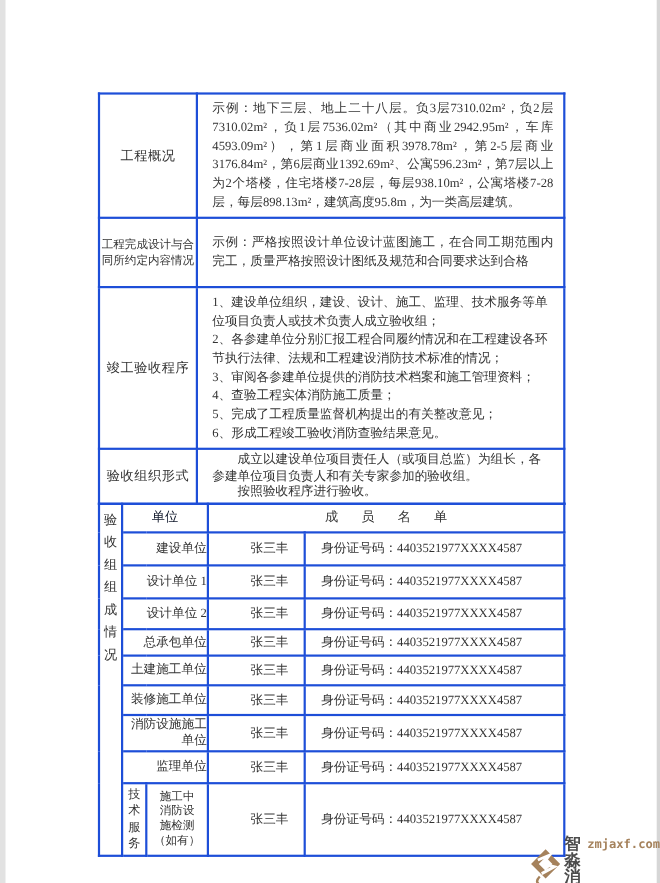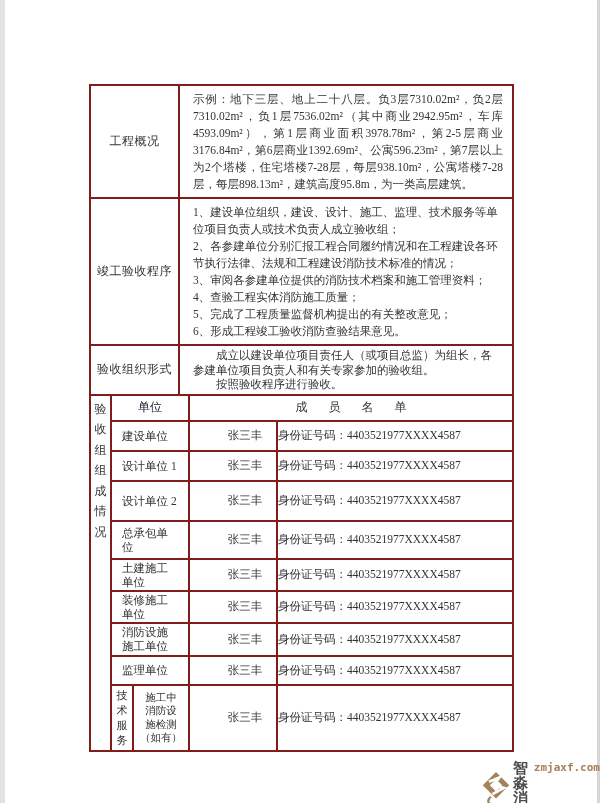--- a/index.html
+++ b/index.html
@@ -9,21 +9,21 @@
     font-family: "Liberation Serif", "DejaVu Serif", serif;
     color: #2b2b2b;
   }
   .edge-strip { position: absolute; top: 0; height: 100%; background: #e2e2e2; }
   .edge-left  { left: 0; width: 5px; }
   .edge-right { right: 0; width: 3px; background: #d6d6d6; }
 
   .sheet { position: absolute; left: 89px; top: 84px; width: 423px; }
 
   table { border-collapse: collapse; table-layout: fixed; width: 423px; }
-  td { border: 2px solid #7f1d1d; vertical-align: middle; overflow: hidden; }
+  td { border: 2px solid #1d4ed8; vertical-align: middle; overflow: hidden; }
 
   
   .t-top col.c-label   { width: 89px; }
   .t-top col.c-content { width: 334px; }
   .label-cell {
     text-align: center; font-size: 12px; letter-spacing: 0.5px;
     color: #333;
   }
   .label-cell.small-label { font-size: 10.5px; padding: 0 1px; letter-spacing: 0; line-height: 15px; }
   .content-cell {
@@ -44,31 +44,31 @@
   .t-group col.c-tech { width: 22px; }
   .t-group col.c-sub  { width: 56px; }
   .t-group col.c-name { width: 88px; }
   .t-group col.c-id   { width: 236px; }
 
   .side-label {
     vertical-align: top; text-align: center;
     font-size: 12px; line-height: 20.5px; padding-top: 3px;
     word-break: break-all; color: #333;
   }
-  .unit-cell { text-align: left; font-size: 11.5px; padding: 1px 10px; line-height: 14px; color: #333; }
+  .unit-cell { text-align: right; font-size: 11.5px; padding: 1px 0; line-height: 14px; color: #333; }
   .name-cell { text-align: center; font-size: 11.5px; color: #333; padding-left: 24px; }
-  .id-cell   { text-align: left; font-size: 11.5px; color: #333; }
+  .id-cell   { text-align: left; font-size: 11.5px; padding-left: 14px; color: #333; }
   .hdr-unit  { text-align: center; font-size: 12px; color: #0f172a; }
   .hdr-members { text-align: center; font-size: 12px; letter-spacing: 9px; color: #333; padding-left: 9px; }
   .tech-side { text-align: center; font-size: 11px; line-height: 15px; word-break: break-all; padding: 2px 0; color: #333; }
   .unit-sub  { text-align: center; font-size: 10.5px; line-height: 13.5px; white-space: pre; color: #333; padding: 1px 0; }
 
   .rg-header { height: 26px; }
-  .rg-0 { height: 30px; } .rg-1 { height: 30px; border-radius: 14px; } .rg-2 { height: 40px; }
-  .rg-3 { height: 38px; } .rg-4 { height: 27px; } .rg-5 { height: 27px; }
+  .rg-0 { height: 30px; } .rg-1 { height: 30px; border-radius: 14px; } .rg-2 { height: 28px; }
+  .rg-3 { height: 24px; } .rg-4 { height: 27px; } .rg-5 { height: 27px; }
   .rg-6 { height: 33px; } .rg-7 { height: 29px; } .rg-8 { height: 58px; }
 
   
   .watermark {
     position: absolute; left: 481px; top: 760px;
     display: flex; align-items: center; gap: 2px;
   }
   .wm-logo { flex: 0 0 auto; }
   .wm-text { display: flex; flex-direction: row; line-height: 1; }
   .wm-brand { font-size: 15px; font-weight: bold; color: #4c4c4c; letter-spacing: 1px; font-family: "Liberation Sans", sans-serif; }
@@ -84,20 +84,24 @@
 
   <table class="t-top">
     <colgroup>
         <col class="c-label">
         <col class="c-content">
       </colgroup>
     <tbody>
         <tr class="r-overview">
       <td class="label-cell">工程概况</td>
       <td class="content-cell">示例：地下三层、地上二十八层。负3层7310.02m²，负2层 7310.02m²，负1层7536.02m²（其中商业2942.95m²，车库4593.09m²），第1层商业面积3978.78m²，第2-5层商业3176.84m²，第6层商业1392.69m²、公寓596.23m²，第7层以上为2个塔楼，住宅塔楼7-28层，每层938.10m²，公寓塔楼7-28层，每层898.13m²，建筑高度95.8m，为一类高层建筑。</td>
+    </tr>
+    <tr class="r-contract">
+      <td class="label-cell small-label">工程完成设计与合同所约定内容情况</td>
+      <td class="content-cell">示例：严格按照设计单位设计蓝图施工，在合同工期范围内完工，质量严格按照设计图纸及规范和合同要求达到合格</td>
     </tr>
     <tr class="r-procedure">
       <td class="label-cell">竣工验收程序</td>
       <td class="content-cell pre">1、建设单位组织，建设、设计、施工、监理、技术服务等单位项目负责人或技术负责人成立验收组；
 2、各参建单位分别汇报工程合同履约情况和在工程建设各环节执行法律、法规和工程建设消防技术标准的情况；
 3、审阅各参建单位提供的消防技术档案和施工管理资料；
 4、查验工程实体消防施工质量；
 5、完成了工程质量监督机构提出的有关整改意见；
 6、形成工程竣工验收消防查验结果意见。</td>
     </tr>

